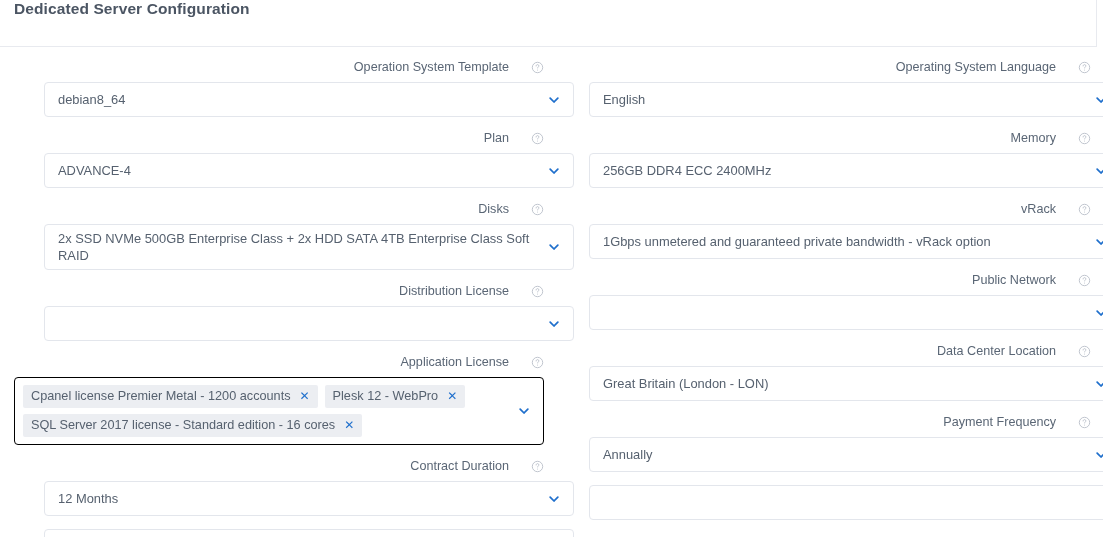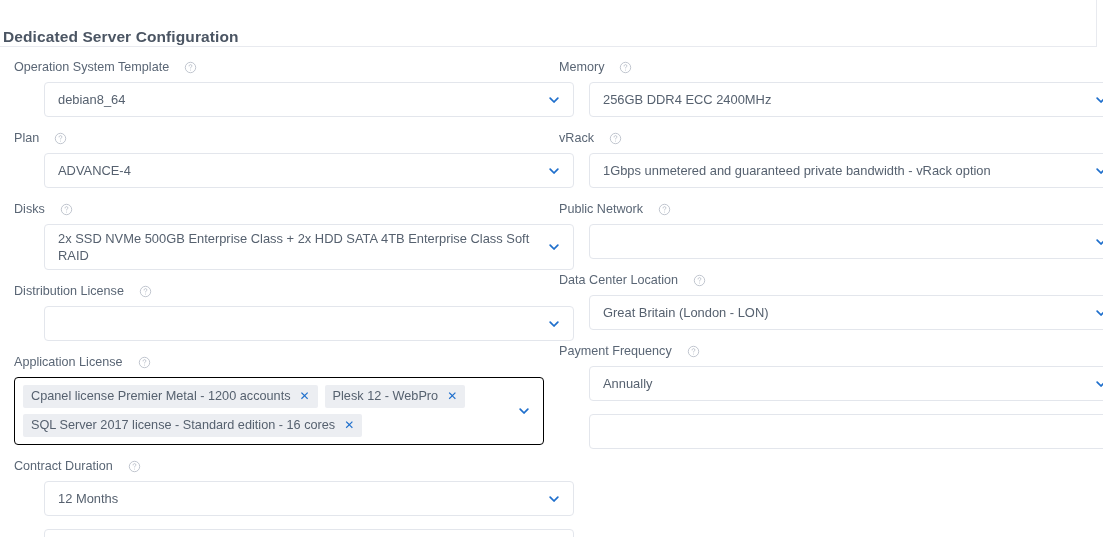--- a/index.html
+++ b/index.html
@@ -26,22 +26,22 @@
 
   
   .page-header {
     position: relative;
     height: 47px;
     box-sizing: border-box;
     border-bottom: 1px solid #e8eaef;
     border-right: 1px solid #e8eaef;
     width: 1097px;
     display: flex;
-    align-items: flex-end;
-    padding-left: 3px;
+    align-items: flex-start;
+    padding-left: 14px;
   }
   .page-title {
     font-size: 15.5px;
     font-weight: 700;
     color: #4b5563;
     letter-spacing: .1px;
   }
 
   
   .form-grid {
@@ -54,23 +54,24 @@
     top: 0;
   }
   .col-left  { left: 14px;  width: 530px; }
   .col-right { left: 559px; width: 532px; }
 
   .field { margin-bottom: 13px; }
 
   .field-label-row {
     display: flex;
     align-items: center;
-    gap: 15px;
+    gap: 22px;
     margin-bottom: 7px;
     height: 16px;
+    justify-content: flex-end;
   }
   .field-label {
     font-size: 12.6px;
     color: #5a6675;
     line-height: 16px;
     white-space: nowrap;
   }
 
   
   .help-icon {
@@ -308,20 +309,40 @@
       <div class="field field-cut">
         <div class="select">
           <span class="select-value"></span>
         </div>
       </div>
 
     </div>
 
     <div class="col col-right">
 
+      <div class="field">
+        <div class="field-label-row">
+          <span class="field-label">Operating System Language</span>
+          <span class="help-icon">
+            <svg viewBox="0 0 16 16" fill="none" stroke="currentColor" stroke-width="1.1">
+              <circle cx="8" cy="8" r="6.4"></circle>
+              <path d="M6.3 6.1c0-1 .8-1.7 1.7-1.7s1.7.7 1.7 1.6c0 1.3-1.6 1.3-1.6 2.6" stroke-linecap="round"></path>
+              <circle cx="8.1" cy="11.1" r=".62" fill="currentColor" stroke="none"></circle>
+            </svg>
+          </span>
+        </div>
+        <div class="select">
+          <span class="select-value">English</span>
+          <span class="chevron">
+            <svg viewBox="0 0 16 16" fill="none" stroke="currentColor" stroke-width="2" stroke-linecap="round" stroke-linejoin="round">
+                <path d="M3.6 5.8L8 10.3l4.4-4.5"></path>
+              </svg>
+          </span>
+        </div>
+      </div>
 
       <div class="field">
         <div class="field-label-row">
           <span class="field-label">Memory</span>
           <span class="help-icon">
             <svg viewBox="0 0 16 16" fill="none" stroke="currentColor" stroke-width="1.1">
               <circle cx="8" cy="8" r="6.4"></circle>
               <path d="M6.3 6.1c0-1 .8-1.7 1.7-1.7s1.7.7 1.7 1.6c0 1.3-1.6 1.3-1.6 2.6" stroke-linecap="round"></path>
               <circle cx="8.1" cy="11.1" r=".62" fill="currentColor" stroke="none"></circle>
             </svg>

